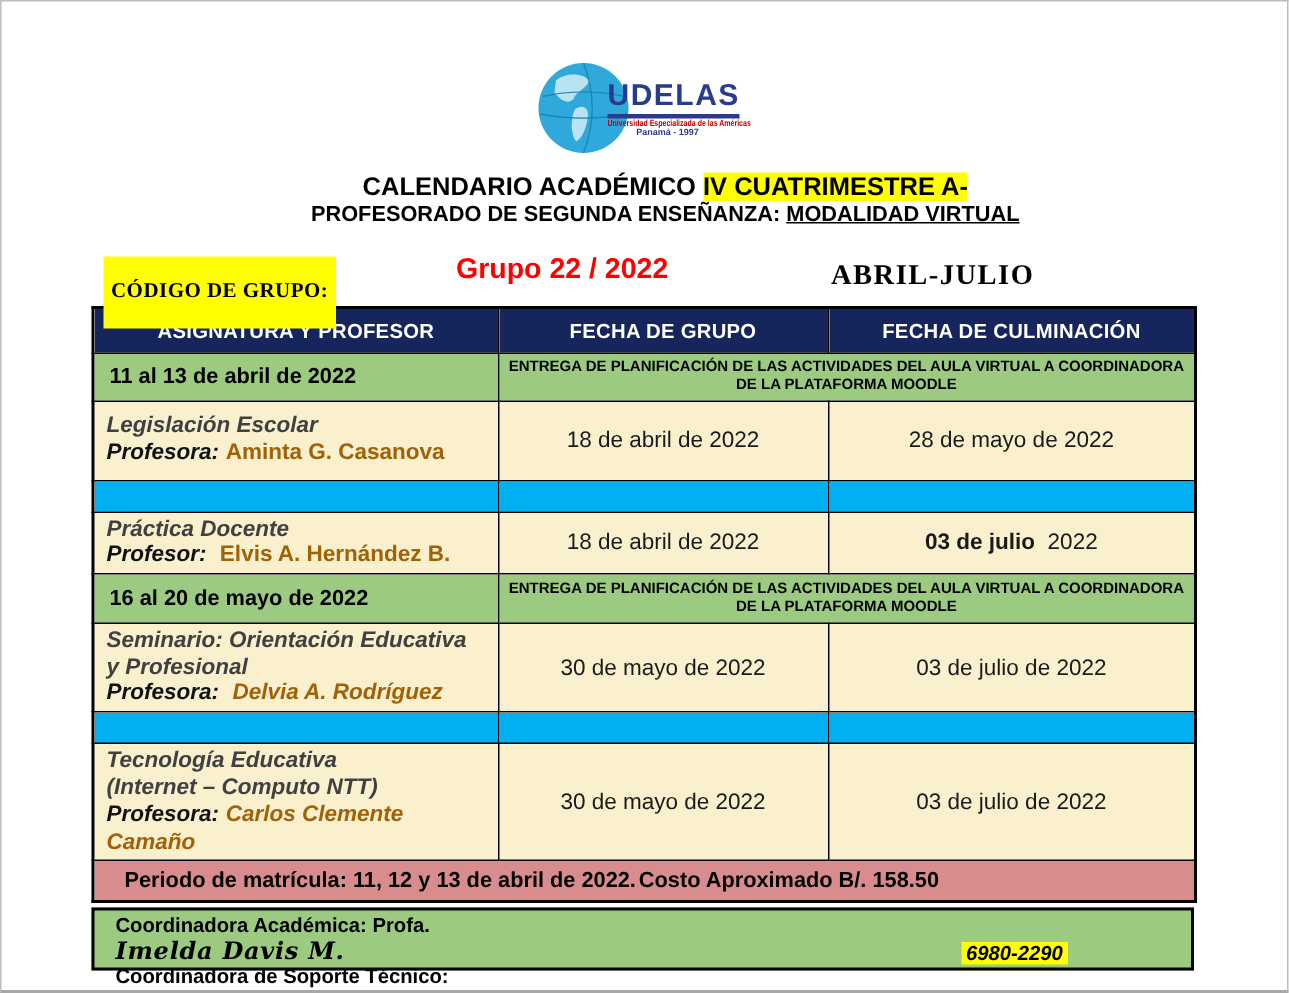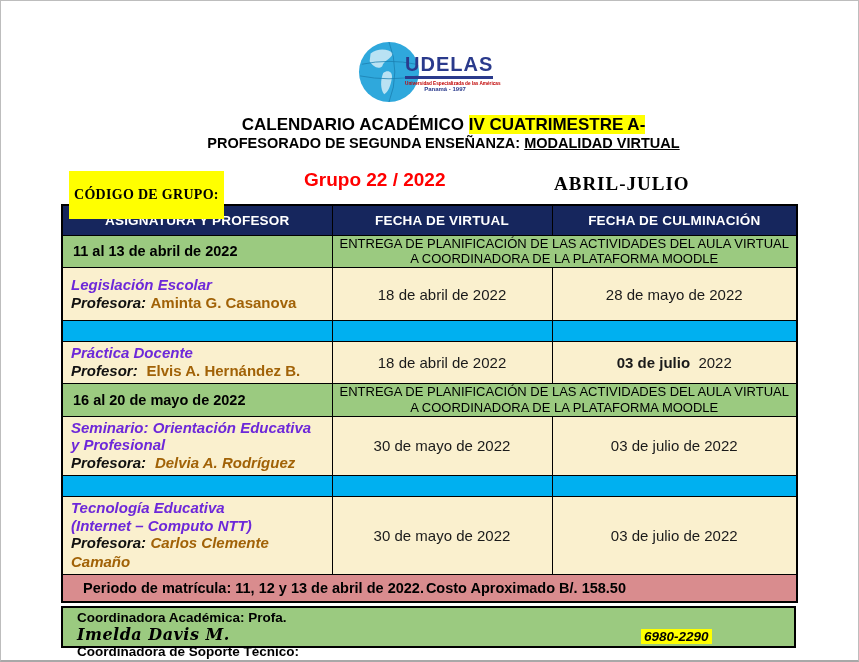--- a/index.html
+++ b/index.html
@@ -40,25 +40,25 @@
   }
   
   table.cal { margin-left:60px; width:735px; border-collapse:collapse; border:2px solid #000; table-layout:fixed; }
   table.cal col.c1 { width:270px; } table.cal col.c2 { width:220px; } table.cal col.c3 { width:245px; }
   table.cal td, table.cal th { border:1px solid #000; overflow:hidden; }
   .r-head { height:30px; background:#16265D; }
   .r-head th { color:#fff; font-size:13.5px; font-weight:bold; text-align:center; letter-spacing:0.2px; }
   .r-green { background:#9BCA80; }
   .r-m1 { height:32px; } .r-m2 { height:33px; }
   .m-date { font-weight:bold; font-size:14.5px; padding-left:10px; vertical-align:middle; }
-  .m-text { font-weight:normal; font-size:13px; text-align:center; line-height:1.22; vertical-align:middle; padding:0 6px; }
+  .m-text { font-weight:bold; font-size:10px; text-align:center; line-height:1.22; vertical-align:middle; padding:0 6px; }
   .r-cream { background:#FAF0CE; }
   .r-c1 { height:53px; } .r-c2 { height:36px;padding-left:37px; } .r-c3 { height:52px; } .r-c4 { height:55px; }
   .subj-cell { padding:2px 8px; vertical-align:middle; line-height:1.18; }
-  .subject { font-style:italic; font-weight:bold; font-size:15px; color:#6d28d9; }
+  .subject { font-style:italic; font-weight:bold; font-size:15px; color:#404040; }
   .role { font-style:italic; font-weight:bold; font-size:15px; color:#111; }
   .prof-name { color:#a16207; font-weight:bold; font-size:15px; }
   .prof-italic { font-style:italic; }
   .date-cell { text-align:center; vertical-align:middle; font-size:15px; color:#1a1a1a; }
   .date-bold { font-weight:bold; }
   .r-blue { background:#00B0F0; height:21px; }
   .r-pink { background:#D98C8E; height:27px; }
   .pink-cell { vertical-align:middle; }
   .pink-flex { display:flex; align-items:center; font-weight:bold; font-size:14.5px; padding:0 20px; }
   .pink-right { margin-left:auto; margin-right:150px; }
@@ -115,21 +115,21 @@
   <table class="cal">
     <colgroup>
         <col class="c1">
         <col class="c2">
         <col class="c3">
       </colgroup>
 
     <tbody>
         <tr class="r-head">
       <th>ASIGNATURA Y PROFESOR</th>
-      <th>FECHA DE VIRTUAL</th>
+      <th>FECHA DE GRUPO</th>
       <th>FECHA DE CULMINACIÓN</th>
     </tr>
 
     <tr class="r-green r-m1">
       <td class="m-date">11  al 13 de abril  de 2022</td>
       <td class="m-text" colspan="2">ENTREGA DE PLANIFICACIÓN DE LAS ACTIVIDADES DEL AULA VIRTUAL A COORDINADORA DE LA PLATAFORMA MOODLE</td>
     </tr>
 
     <tr class="r-cream r-c1">
       <td class="subj-cell">

